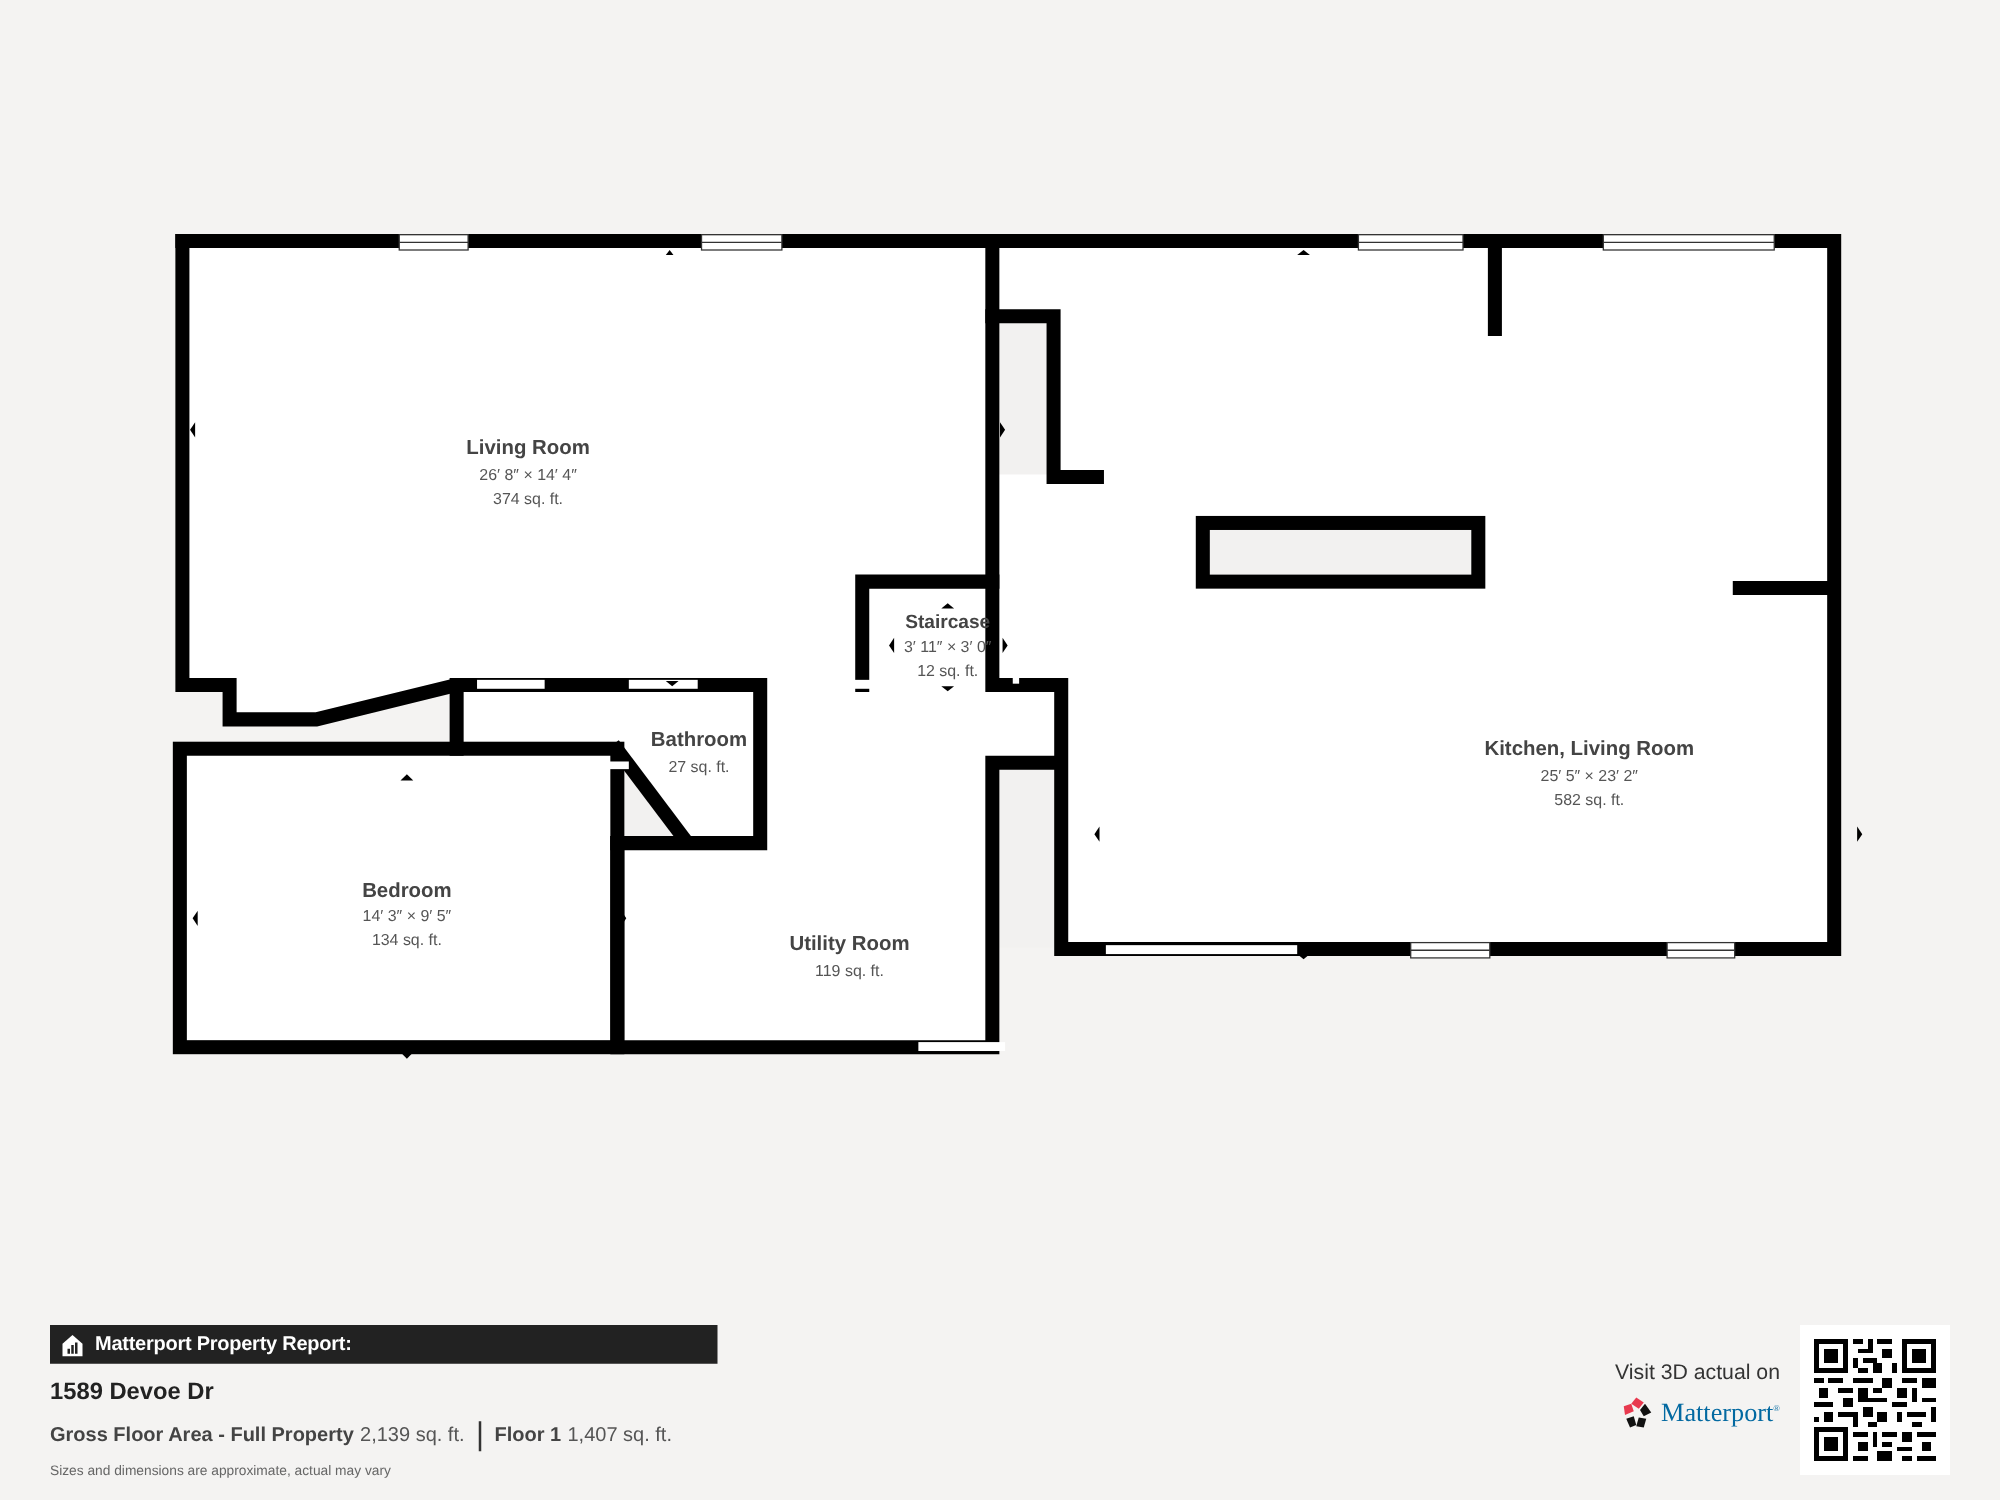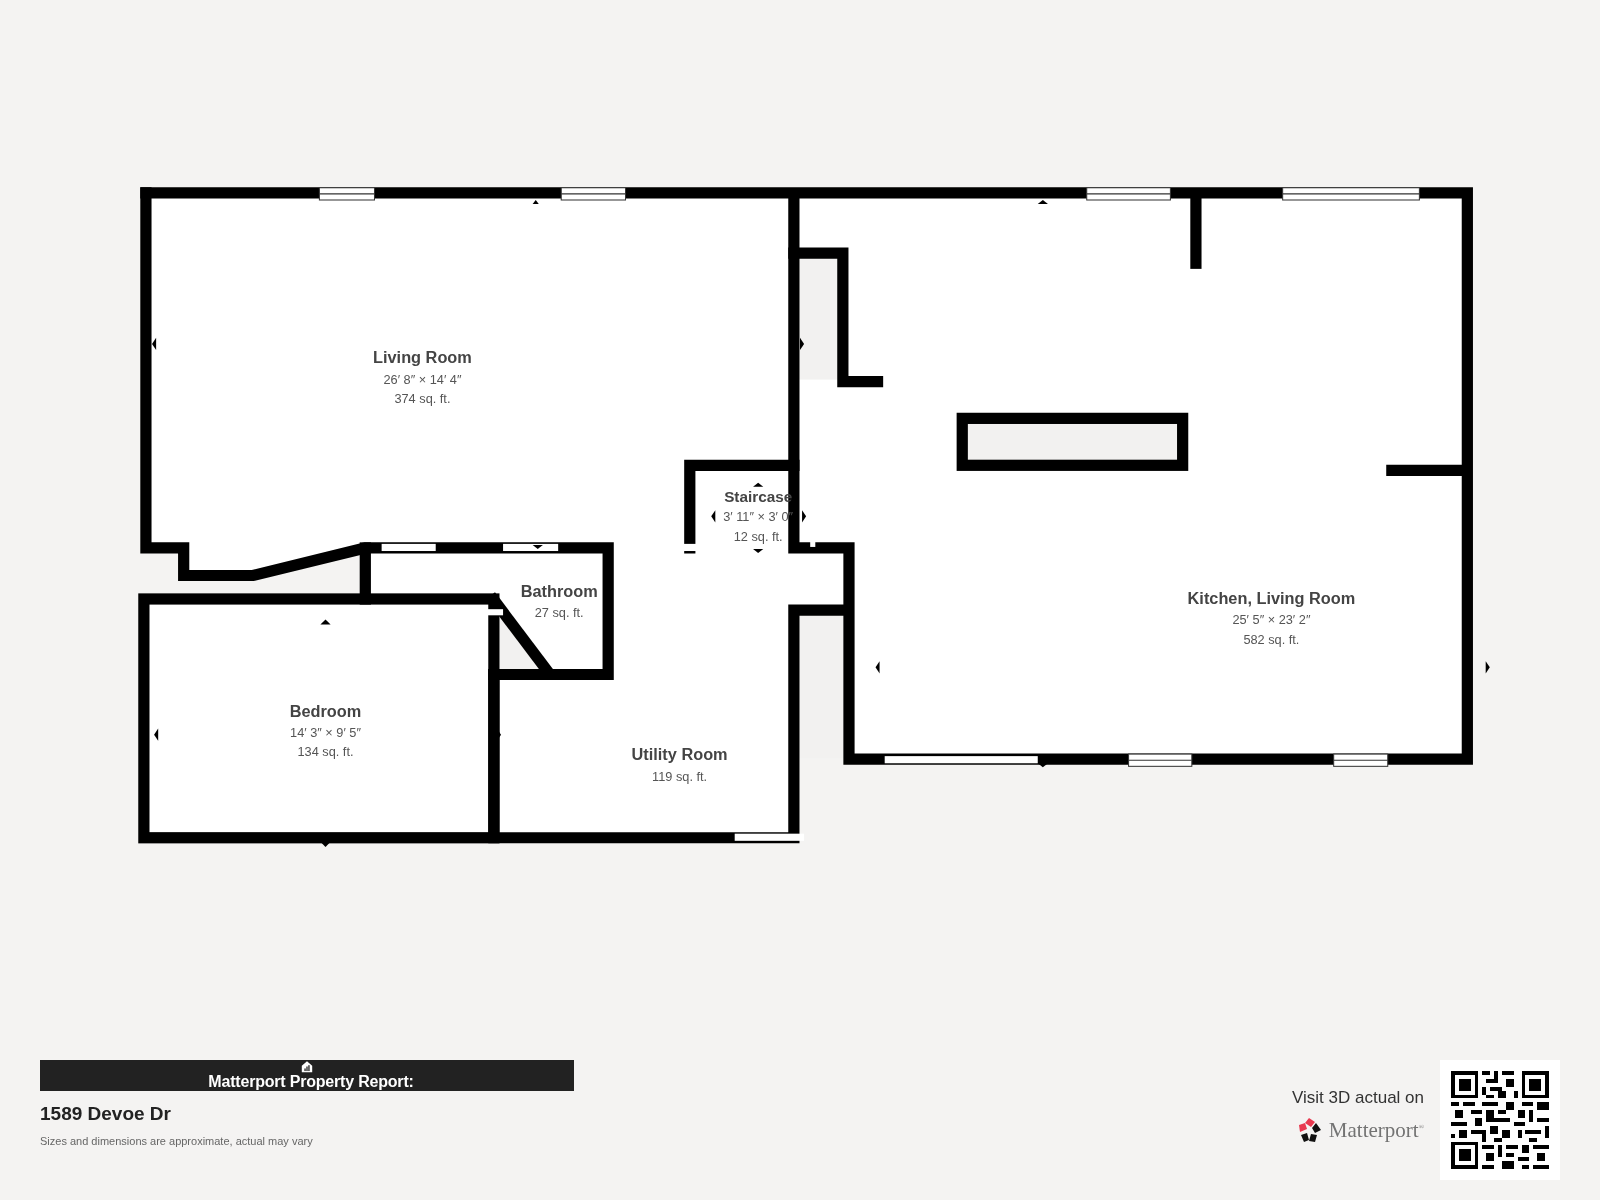--- a/index.html
+++ b/index.html
@@ -8,32 +8,32 @@
       background: #f4f3f2;
       font-family: "Liberation Sans", sans-serif;
       position: relative;
     }
     #plan { position: absolute; left: 0; top: 0; width: 1600px; height: 1200px; }
     .room-name { font-family: "Liberation Sans", sans-serif; font-weight: 700; font-size: 16px; fill: #444; }
     .room-sub { font-family: "Liberation Sans", sans-serif; font-size: 12.5px; fill: #555; }
     .footer { position: absolute; left: 40px; top: 1060px; width: 534px; }
     .banner {
       background: #222; color: #fff; height: 31px; display: flex; align-items: center;
-      font-weight: 700; font-size: 16px; padding-left: 8px; letter-spacing: -0.2px; flex-direction: column;
+      font-weight: 700; font-size: 16px; padding-left: 8px; letter-spacing: -0.2px;
     }
     .banner .icon { width: 20px; height: 20px; margin-right: 8px; }
     .address { font-size: 19px; font-weight: 700; color: #222; margin-top: 12px; }
     .area-line { font-size: 16px; color: #555; margin-top: 12px; display: flex; align-items: center; white-space: nowrap; }
     .area-line b { color: #444; margin-right: 5px; }
     .area-line .sep { width: 2px; height: 24px; background: #333; margin: 0 11px; }
     .disclaimer { font-size: 11px; color: #666; margin-top: 10px; }
     .visit { position: absolute; left: 1276px; top: 1088px; width: 148px; text-align: right; }
     .visit .t { font-size: 17px; color: #333; }
     .visit .brand { display: flex; align-items: center; justify-content: flex-end; margin-top: 8px; }
-    .visit .brand .name { font-family: "Liberation Serif", serif; font-size: 21px; color: #737373; margin-left: 6px; }
+    .visit .brand .name { font-family: "Liberation Serif", serif; font-size: 21px; color: #0369a1; margin-left: 6px; }
     .visit .brand sup { font-size: 7px; }
     .qr { position: absolute; left: 1440px; top: 1060px; width: 120px; height: 120px; background: #fff; }
     .qr svg { position: absolute; left: 11px; top: 10px; }
   </style>
 </head>
 <body>
 
 <svg id="plan" viewBox="0 0 1568 1176" xmlns="http://www.w3.org/2000/svg">
 
   <g fill="#fff">
@@ -146,20 +146,27 @@
   <div class="banner">
     <svg class="icon" viewBox="0 0 20 20">
       <path d="M2 9 L10 2 L18 9 L18 19 L2 19 Z" fill="#fff"></path>
       <rect x="6" y="13" width="2" height="4" fill="#222"></rect>
       <rect x="9" y="10" width="2" height="7" fill="#222"></rect>
       <rect x="12" y="8" width="2" height="9" fill="#222"></rect>
     </svg>
     <span>Matterport Property Report:</span>
   </div>
   <div class="address">1589 Devoe Dr</div>
+  <div class="area-line">
+    <b>Gross Floor Area - Full Property</b>
+    <span>2,139 sq. ft.</span>
+    <span class="sep"></span>
+    <b>Floor 1</b>
+    <span>1,407 sq. ft.</span>
+  </div>
   <div class="disclaimer">Sizes and dimensions are approximate, actual may vary</div>
 </div>
 
 <div class="visit">
   <div class="t">Visit 3D actual on</div>
   <div class="brand">
     <svg width="28" height="28" viewBox="0 0 28 28">
       <polygon points="14,2 20,6 16,11 10,7" fill="#e8394f"></polygon>
       <polygon points="4,9 10,7 12,13 5,16" fill="#e8394f"></polygon>
       <polygon points="21,7 26,14 20,17 17,12" fill="#111"></polygon>

